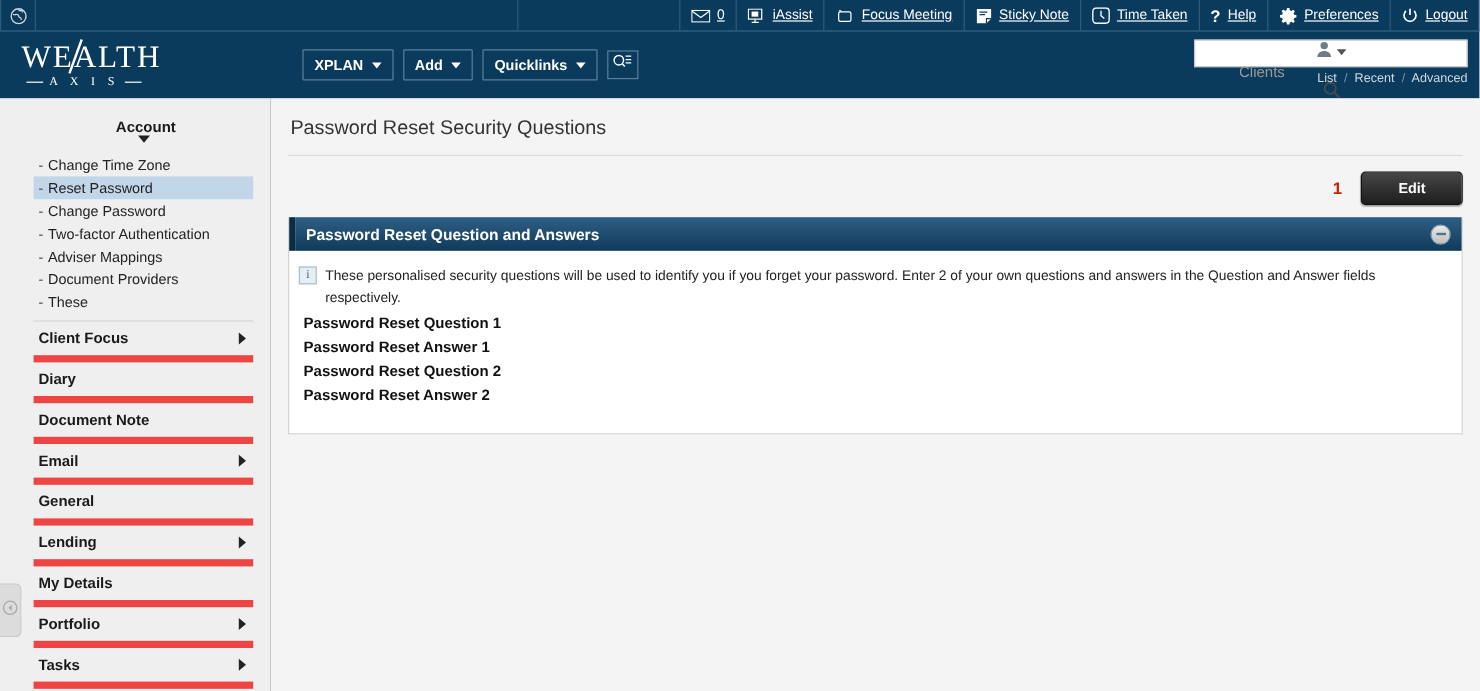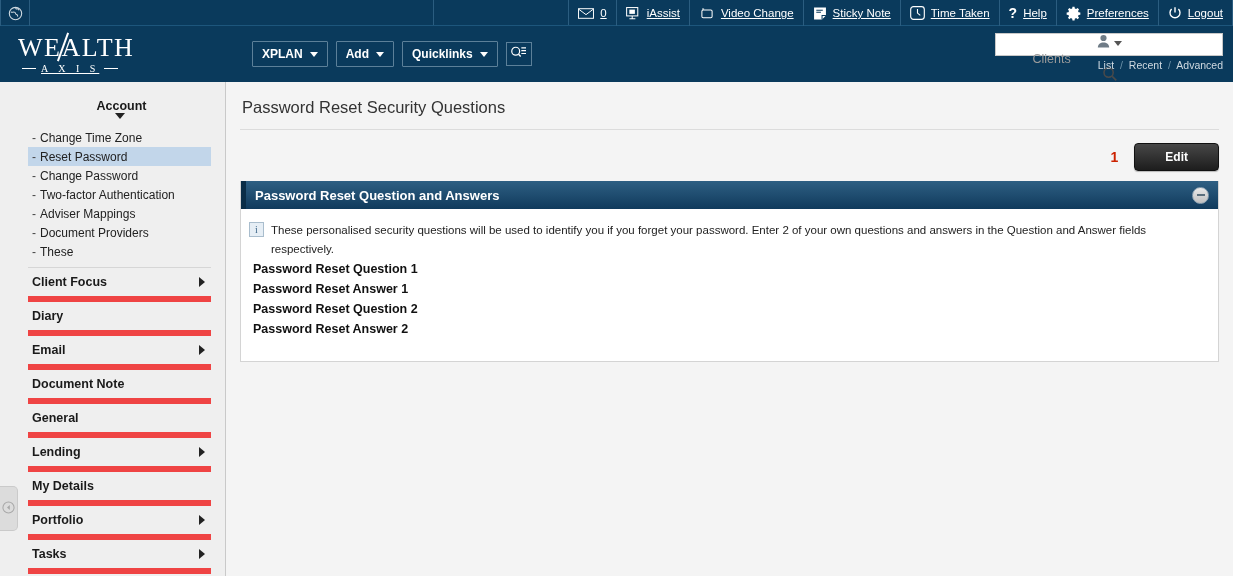--- a/index.html
+++ b/index.html
@@ -71,21 +71,21 @@
   .logo-slash {
     position: absolute;
     left: 44px; top: -3px;
     width: 2px; height: 30px;
     background: #ffffff;
     transform: rotate(20deg);
   }
   .logo-sub {
     display: flex; align-items: center; gap: 5px;
     font-size: 10px; letter-spacing: 4px;
-    margin-top: 3px; margin-left: 4px; text-decoration: underline;
+    margin-top: 3px; margin-left: 4px;
   }
   .logo-rule { flex: 0 0 14px; height: 1px; background: #ffffff; }
 
   .nav-buttons { display: flex; align-items: center; gap: 8px; margin-left: 84px; }
   .nav-btn {
     border: 1px solid #5c8099;
     background: #0a3a5c;
     color: #ffffff;
     font-size: 12px;
     font-weight: bold;
@@ -336,21 +336,21 @@
       <span class="util-link">iAssist</span>
     </div>
 
     <div class="util-cell">
       <span class="util-ico">
         <svg width="16" height="13" viewBox="0 0 17 14">
           <rect x="3" y="3.2" width="11" height="8.4" rx="1.4" fill="none" stroke="#ffffff" stroke-width="1.1"></rect>
           <path d="M3.2 2.2h2.2" stroke="#ffffff" stroke-width="1.1" fill="none"></path>
         </svg>
       </span>
-      <span class="util-link">Video Change</span>
+      <span class="util-link">Focus Meeting</span>
     </div>
 
     <div class="util-cell">
       <span class="util-ico">
         <svg width="14" height="13" viewBox="0 0 14 14">
           <path d="M0.6 0.6h12.8v8.6l-4.2 4.2H0.6z" fill="#ffffff"></path>
           <path d="M13.4 9.2H9.2v4.2" fill="none" stroke="#0a3a5c" stroke-width="1.1"></path>
           <path d="M3 3.4h7M3 5.6h5" stroke="#0a3a5c" stroke-width="1.1"></path>
         </svg>
       </span>
@@ -501,27 +501,27 @@
         <span class="group-caret-right"></span>
       </div>
     </div>
     <div class="side-section">
       <div class="side-group-head" style="padding-left:4px;padding-right:0;">
         <span>Diary</span>
       </div>
     </div>
     <div class="side-section">
       <div class="side-group-head" style="padding-left:4px;padding-right:0;">
+        <span>Document Note</span>
+      </div>
+    </div>
+    <div class="side-section">
+      <div class="side-group-head" style="padding-left:4px;padding-right:0;">
         <span>Email</span>
         <span class="group-caret-right"></span>
-      </div>
-    </div>
-    <div class="side-section">
-      <div class="side-group-head" style="padding-left:4px;padding-right:0;">
-        <span>Document Note</span>
       </div>
     </div>
     <div class="side-section">
       <div class="side-group-head" style="padding-left:4px;padding-right:0;">
         <span>General</span>
       </div>
     </div>
     <div class="side-section">
       <div class="side-group-head" style="padding-left:4px;padding-right:0;">
         <span>Lending</span>

